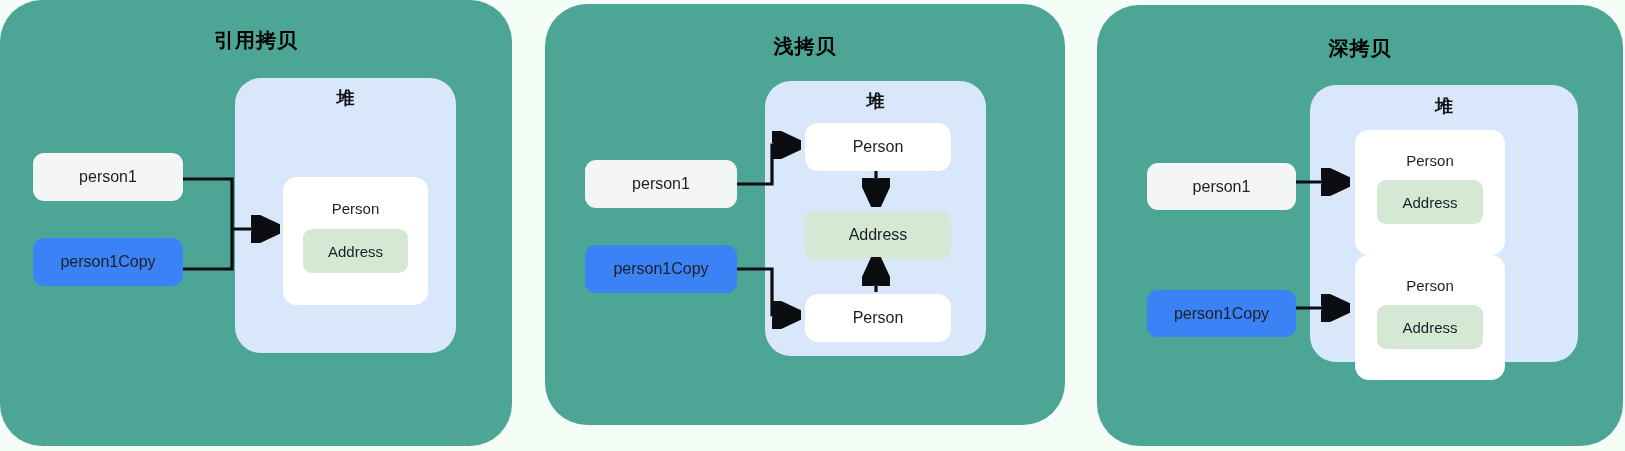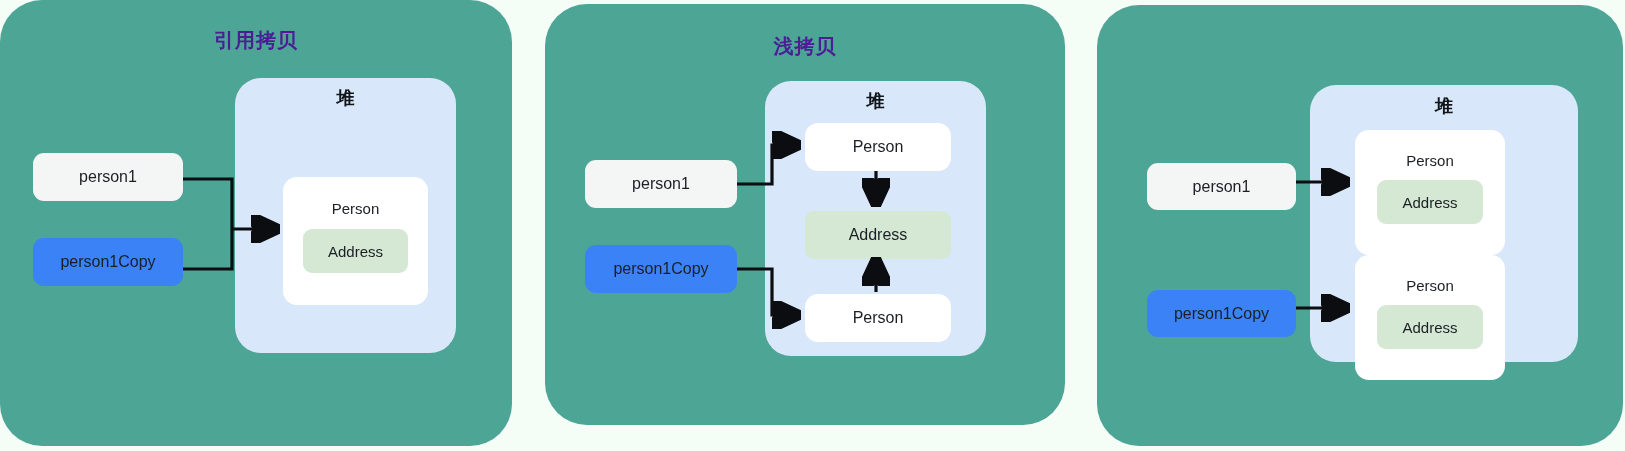--- a/index.html
+++ b/index.html
@@ -24,21 +24,21 @@
   .panel {
     position: absolute;
     background: #4ca595;
     border-radius: 42px;
   }
   .panel-title {
     position: absolute;
     left: 0;
     right: 0;
     text-align: center;
-    color: #4c1d95;
+    color: #000000;
     font-size: 20px;
     font-weight: bold;
     letter-spacing: 1px;
     line-height: 1;
     white-space: nowrap;
   }
 
   
   .heap {
     position: absolute;
@@ -178,20 +178,21 @@
     <div class="box var-plain" style="left:40px; top:156px; width:152px; height:48px;">
       <span>person1</span>
     </div>
 
     <div class="box var-blue" style="left:40px; top:241px; width:152px; height:48px;">
       <span>person1Copy</span>
     </div>
   </div>
 
   <div class="panel" style="left:1097px; top:5px; width:526px; height:441px;">
+    <div class="panel-title" style="top:33px;">深拷贝</div>
 
     <div class="heap" style="left:213px; top:80px; width:268px; height:277px;">
       <div class="heap-title" style="top:12px;">堆</div>
 
       <div class="obj-card" style="left:45px; top:45px; width:150px; height:125px;">
         <div class="obj-card-label" style="top:23px;">Person</div>
         <div class="obj-card-chip" style="left:22px; top:50px; width:106px; height:44px;">Address</div>
       </div>
 
       <div class="obj-card" style="left:45px; top:170px; width:150px; height:125px;">

